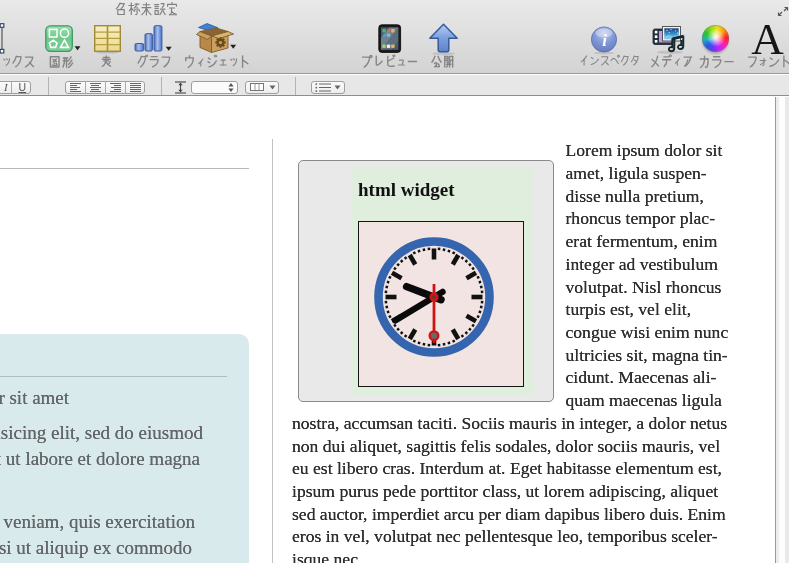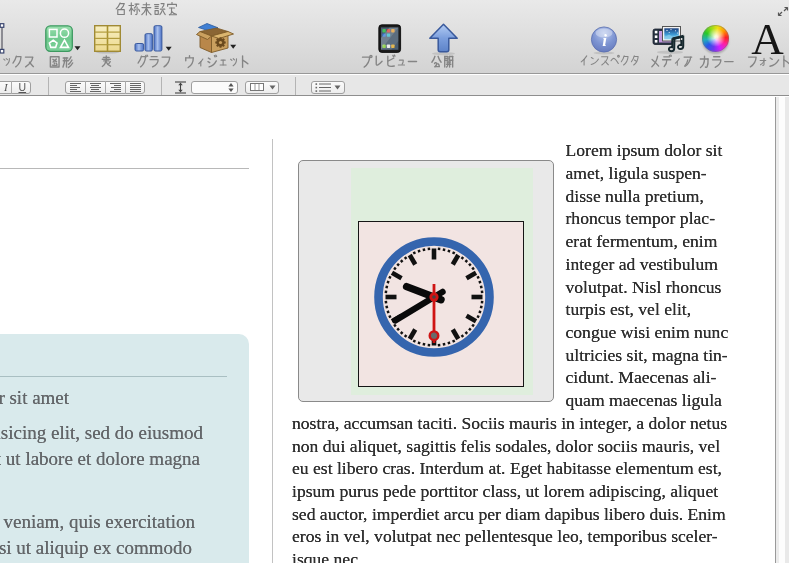--- a/index.html
+++ b/index.html
@@ -533,20 +533,21 @@
 <div class="abs" style="left:0;top:70.5px;width:249px;height:1px;background:#b8b8b8"></div>
 <div class="abs" style="left:-80px;top:236.5px;width:328.5px;height:240px;background:#d9eaec;border-radius:0 10px 0 0"></div>
 <div class="abs" style="left:-80px;top:278.5px;width:307px;height:1px;background:#a9bfc2"></div>
 <div class="line serif" id="t1" style="left:-142.0px;top:291.1px;font-size:19px;line-height:19px;color:#636669;text-shadow:0 0 0.4px #636669">Lorem ipsum dolor sit amet</div>
 <div class="line serif" id="t2" style="left:-128.4px;top:326.1px;font-size:19px;line-height:19px;color:#636669;text-shadow:0 0 0.4px #636669">consectetur adipisicing elit, sed do eiusmod</div>
 <div class="line serif" id="t3" style="left:-134.5px;top:352.1px;font-size:19px;line-height:19px;color:#636669;text-shadow:0 0 0.4px #636669">tempor incididunt ut labore et dolore magna</div>
 <div class="line serif" id="t4" style="left:-196.0px;top:415.1px;font-size:19px;line-height:19px;color:#636669;text-shadow:0 0 0.4px #636669">aliqua. Ut enim ad minim veniam, quis exercitation</div>
 <div class="line serif" id="t5" style="left:-138.3px;top:441.1px;font-size:19px;line-height:19px;color:#636669;text-shadow:0 0 0.4px #636669">ullamco laboris nisi ut aliquip ex commodo</div>
 <div class="abs" style="left:298px;top:62.5px;width:255.5px;height:242.5px;background:#e9e9e9;border:1.3px solid #8a8a8a;border-radius:5px"></div>
 <div class="abs" style="left:351px;top:70.5px;width:181.5px;height:227.5px;background:#dfeedd"></div>
+<div class="abs serif" style="left:358px;top:82.1px;font-size:19px;font-weight:bold;color:#111">html widget</div>
 <div class="abs" style="left:358px;top:124px;width:166px;height:165.5px;background:#f2e4e2;border:1.4px solid #151515"></div>
 <svg class="abs" style="left:370.5px;top:136.5px" width="126" height="126" viewBox="0 0 126 126">
 <g transform="translate(63,63)">
 <circle r="55.5" fill="none" stroke="#3565ae" stroke-width="8.6"></circle>
 <g fill="#111">
           <rect x="-2.30" y="-48.50" width="4.6" height="11.0" transform="rotate(0 0.00 -43.00)"></rect>
           <rect x="3.80" y="-49.29" width="2.5" height="2.5" transform="rotate(6 5.05 -48.04)"></rect>
           <rect x="8.79" y="-48.49" width="2.5" height="2.5" transform="rotate(12 10.04 -47.24)"></rect>
           <rect x="13.68" y="-47.19" width="2.5" height="2.5" transform="rotate(18 14.93 -45.94)"></rect>
           <rect x="18.40" y="-45.37" width="2.5" height="2.5" transform="rotate(24 19.65 -44.12)"></rect>

